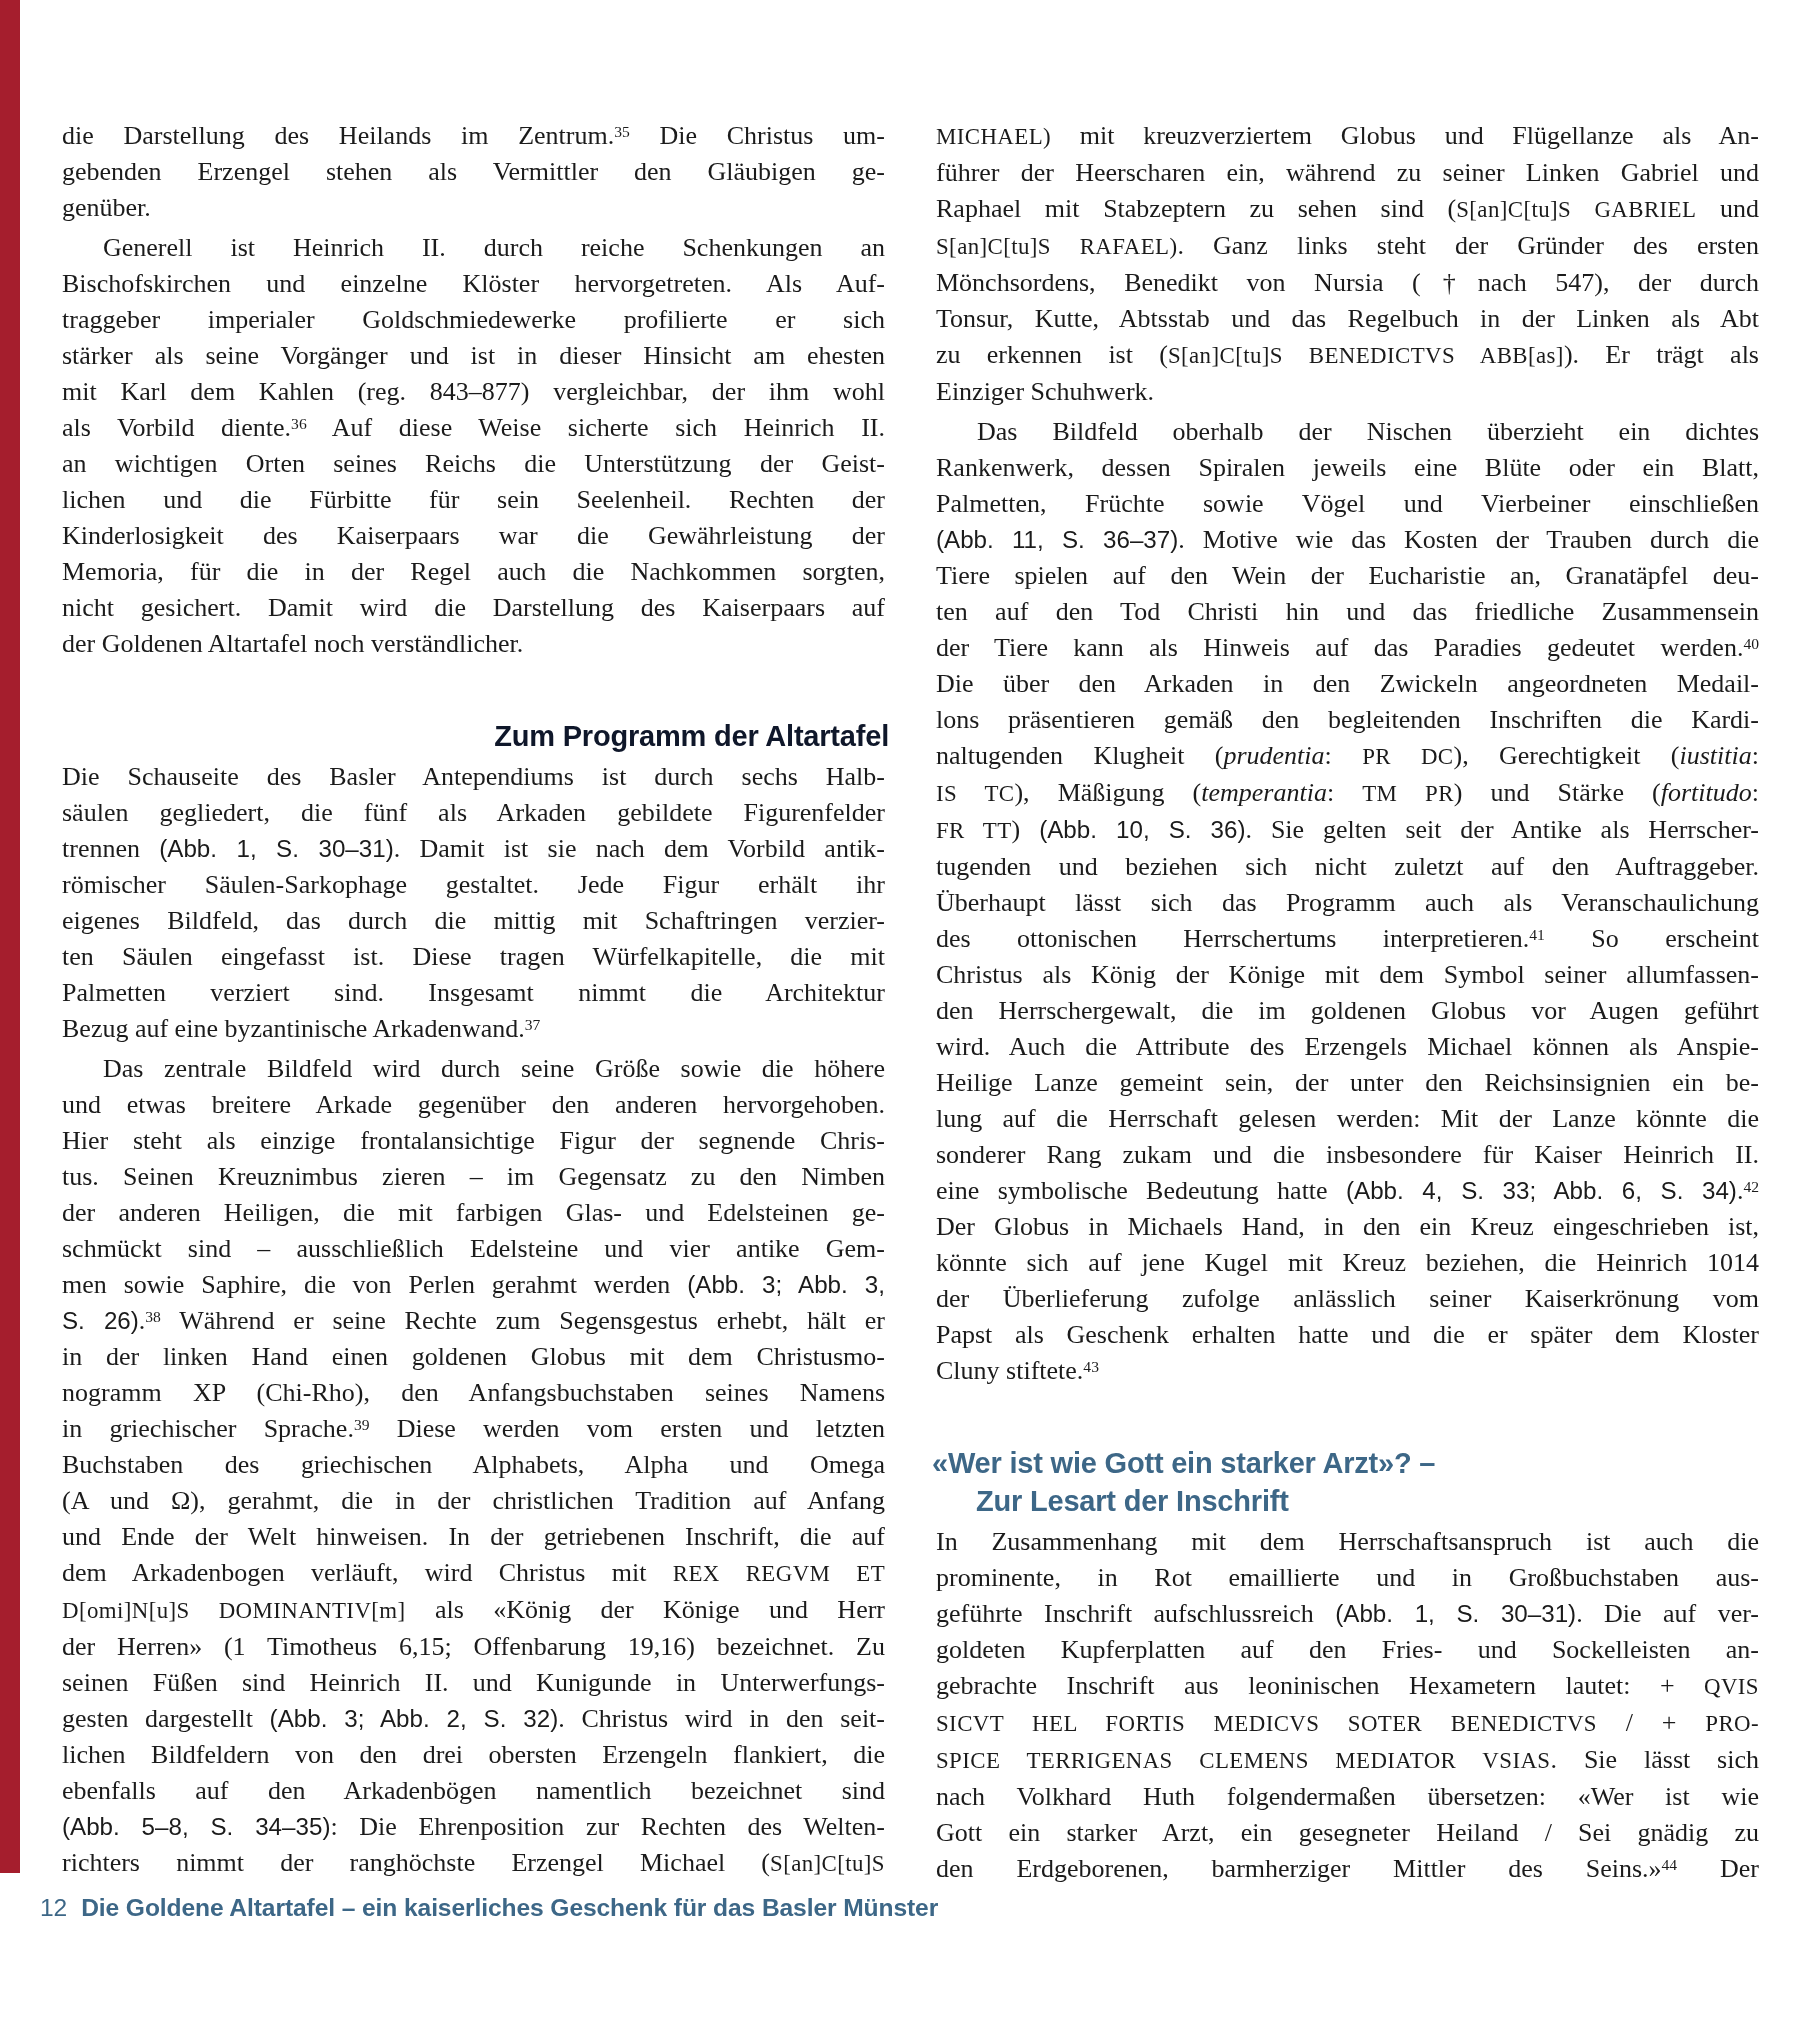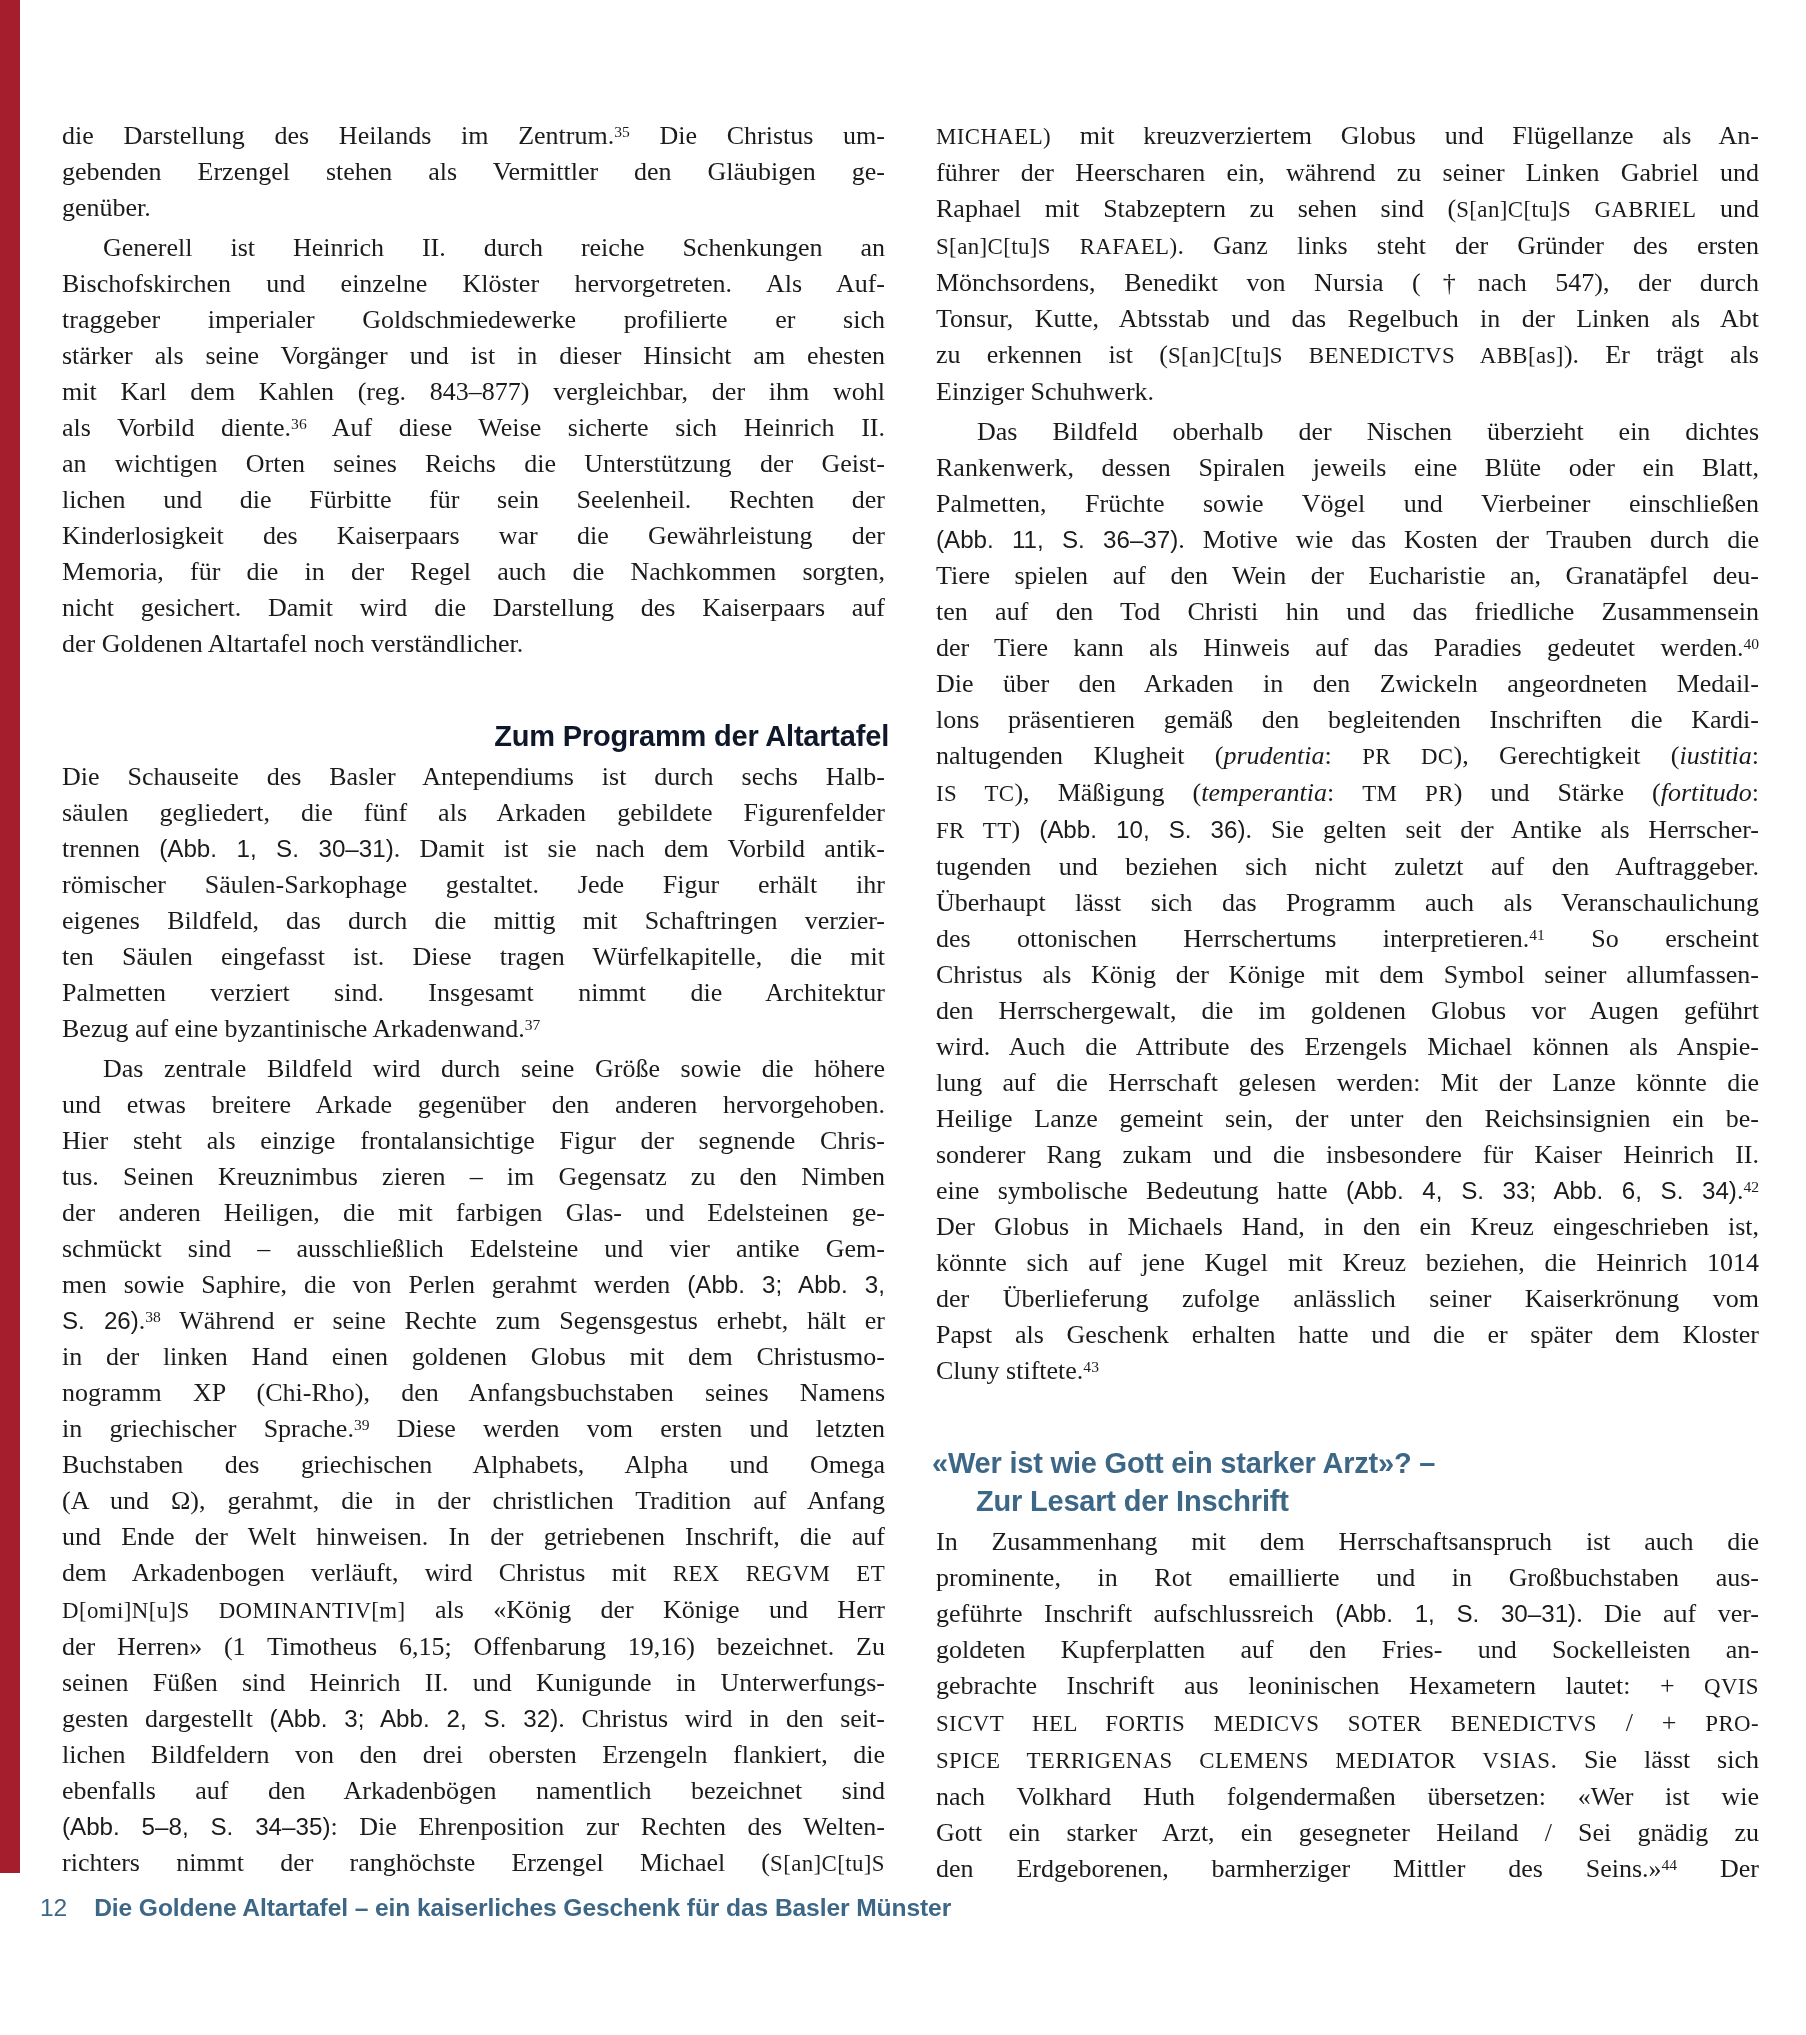--- a/index.html
+++ b/index.html
@@ -55,21 +55,21 @@
     font-family:"Liberation Sans", sans-serif;
     font-size:0.93em;
   }
   .lcaps {
     font-size:0.88em;
     letter-spacing:0.4px;
   }
   em { font-style:italic; }
   .footer {
     position:absolute; left:40px; top:1894px;
-    display:flex; align-items:baseline; gap:27px;
+    display:flex; align-items:baseline; gap:14px;
     font-family:"Liberation Sans", sans-serif;
     font-size:24.6px;
     letter-spacing:-0.1px;
   }
   .footer .num { font-weight:400; }
   .footer .title { font-weight:700; }
 </style>
 </head>
 <body>
 
@@ -158,22 +158,22 @@
         <div class="pline">lons präsentieren gemäß den begleitenden Inschriften die Kardi-</div>
         <div class="pline">naltugenden Klugheit (<em>prudentia</em>: <span class="lcaps">PR DC</span>), Gerechtigkeit (<em>iustitia</em>:</div>
         <div class="pline"><span class="lcaps">IS TC</span>), Mäßigung (<em>temperantia</em>: <span class="lcaps">TM PR</span>) und Stärke (<em>fortitudo</em>:</div>
         <div class="pline"><span class="lcaps">FR TT</span>) <span class="sans-ref">(Abb. 10, S. 36)</span>. Sie gelten seit der Antike als Herrscher-</div>
         <div class="pline">tugenden und beziehen sich nicht zuletzt auf den Auftraggeber.</div>
         <div class="pline">Überhaupt lässt sich das Programm auch als Veranschaulichung</div>
         <div class="pline">des ottonischen Herrschertums interpretieren.<sup>41</sup> So erscheint</div>
         <div class="pline">Christus als König der Könige mit dem Symbol seiner allumfassen-</div>
         <div class="pline">den Herrschergewalt, die im goldenen Globus vor Augen geführt</div>
         <div class="pline">wird. Auch die Attribute des Erzengels Michael können als Anspie-</div>
+        <div class="pline">Heilige Lanze gemeint sein, der unter den Reichsinsignien ein be-</div>
         <div class="pline">lung auf die Herrschaft gelesen werden: Mit der Lanze könnte die</div>
-        <div class="pline">Heilige Lanze gemeint sein, der unter den Reichsinsignien ein be-</div>
         <div class="pline">sonderer Rang zukam und die insbesondere für Kaiser Heinrich II.</div>
         <div class="pline">eine symbolische Bedeutung hatte <span class="sans-ref">(Abb. 4, S. 33; Abb. 6, S. 34)</span>.<sup>42</sup></div>
         <div class="pline">Der Globus in Michaels Hand, in den ein Kreuz eingeschrieben ist,</div>
         <div class="pline">könnte sich auf jene Kugel mit Kreuz beziehen, die Heinrich 1014</div>
         <div class="pline">der Überlieferung zufolge anlässlich seiner Kaiserkrönung vom</div>
         <div class="pline">Papst als Geschenk erhalten hatte und die er später dem Kloster</div>
         <div class="pline last">Cluny stiftete.<sup>43</sup></div>
       </div>
       <div class="heading">
         <div style="color: rgb(61, 103, 135);">«Wer ist wie Gott ein starker Arzt»? –</div>

